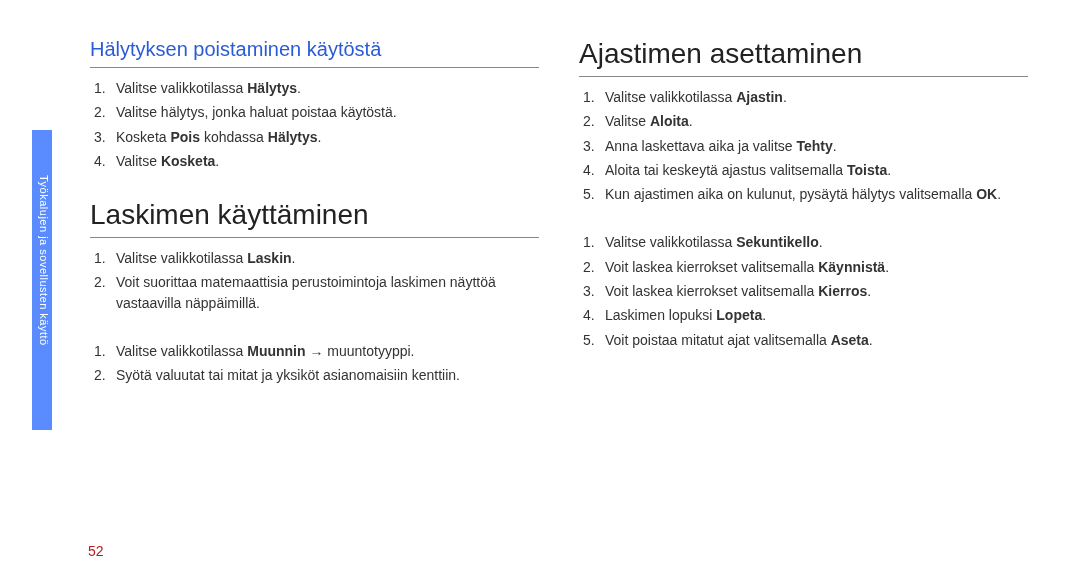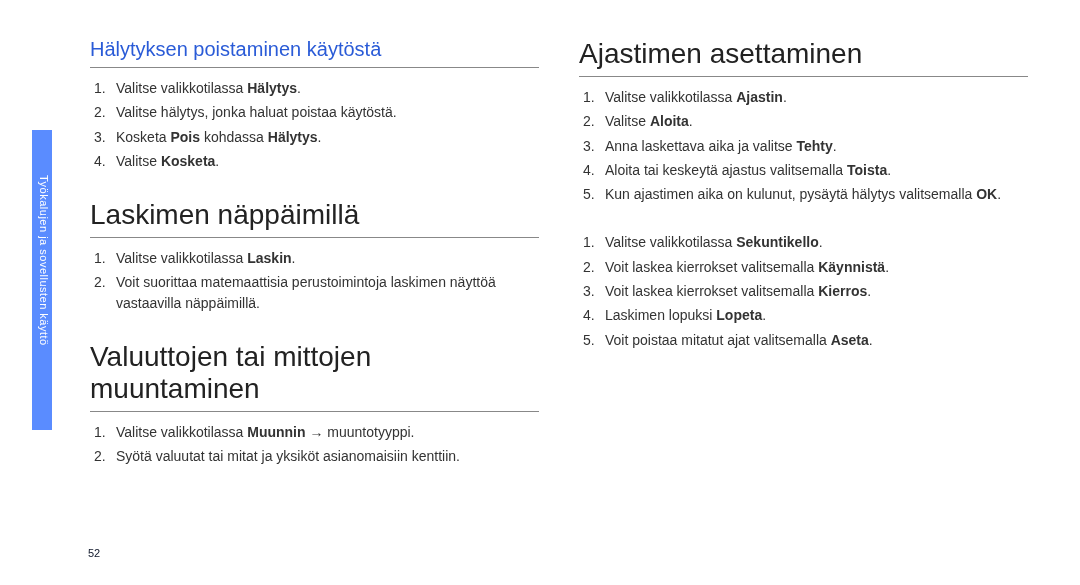--- a/index.html
+++ b/index.html
@@ -69,22 +69,22 @@
     position: absolute;
     left: 0;
     top: 0;
     color: #333;
   }
   .b { font-weight: 700; }
   .page-num {
     position: absolute;
     left: 88px;
     bottom: 26px;
-    font-size: 11px;
-    color: #0f172a;
+    font-size: 14px;
+    color: #b91c1c;
   }
 </style>
 </head>
 <body>
 
 <div class="page">
 
   <div class="side-tab"></div>
   <div class="side-label">Työkalujen ja sovellusten käyttö</div>
 
@@ -96,29 +96,28 @@
         <div class="h-blue">Hälytyksen poistaminen käytöstä</div>
         <ol class="steps">
           <li><span>Valitse valikkotilassa </span><span class="b">Hälytys</span><span>.</span></li>
           <li><span>Valitse hälytys, jonka haluat poistaa käytöstä.</span></li>
           <li><span>Kosketa </span><span class="b">Pois</span><span> kohdassa </span><span class="b">Hälytys</span><span>.</span></li>
           <li><span>Valitse </span><span class="b">Kosketa</span><span>.</span></li>
         </ol>
       </div>
 
       <div class="section">
-        <div class="h-black">Laskimen näppäimillä</div>
+        <div class="h-black">Laskimen käyttäminen</div>
         <ol class="steps">
           <li><span>Valitse valikkotilassa </span><span class="b">Laskin</span><span>.</span></li>
           <li><span>Voit suorittaa matemaattisia perustoimintoja laskimen näyttöä vastaavilla näppäimillä.</span></li>
         </ol>
       </div>
 
       <div class="section">
-        <div class="h-black">Valuuttojen tai mittojen muuntaminen</div>
         <ol class="steps">
           <li><span>Valitse valikkotilassa </span><span class="b">Muunnin</span><span> → muuntotyyppi.</span></li>
           <li><span>Syötä valuutat tai mitat ja yksiköt asianomaisiin kenttiin.</span></li>
         </ol>
       </div>
 
     </div>
 
     <div class="col">
 

